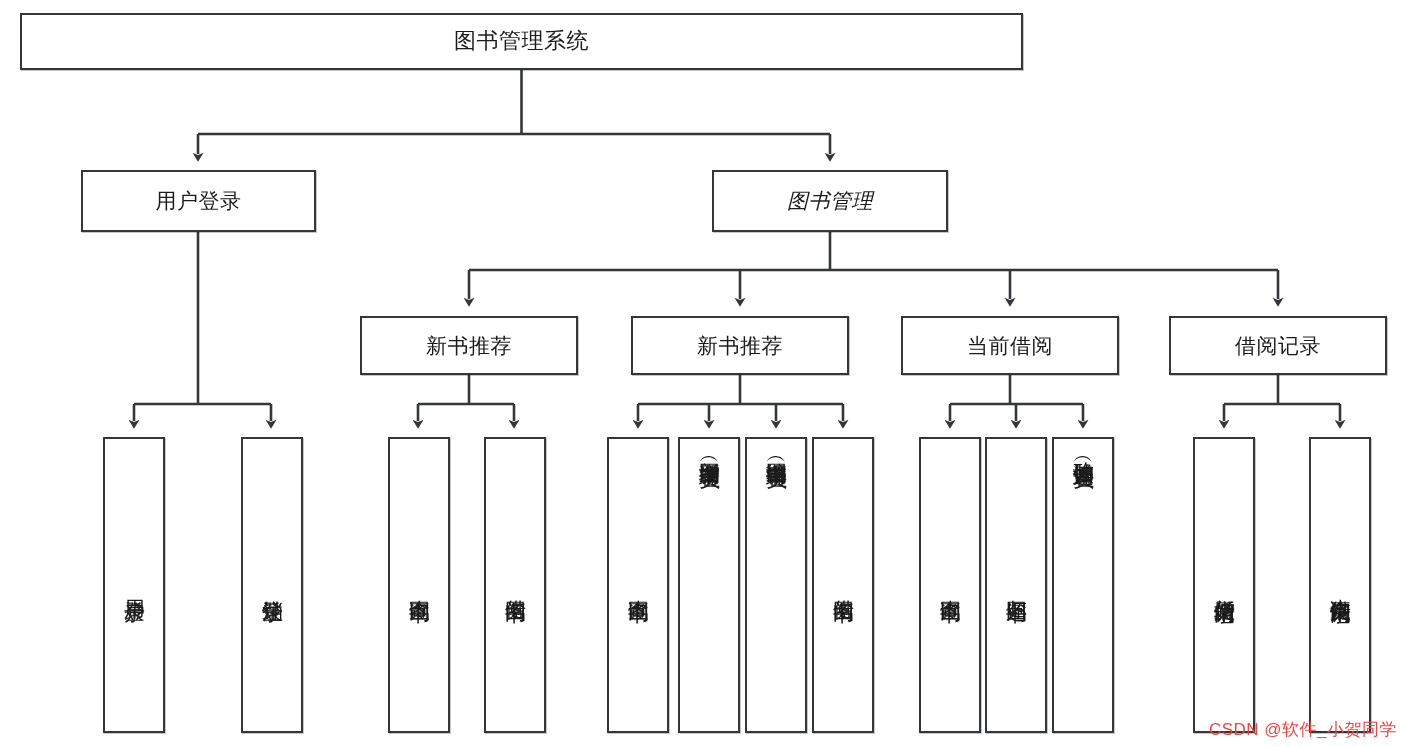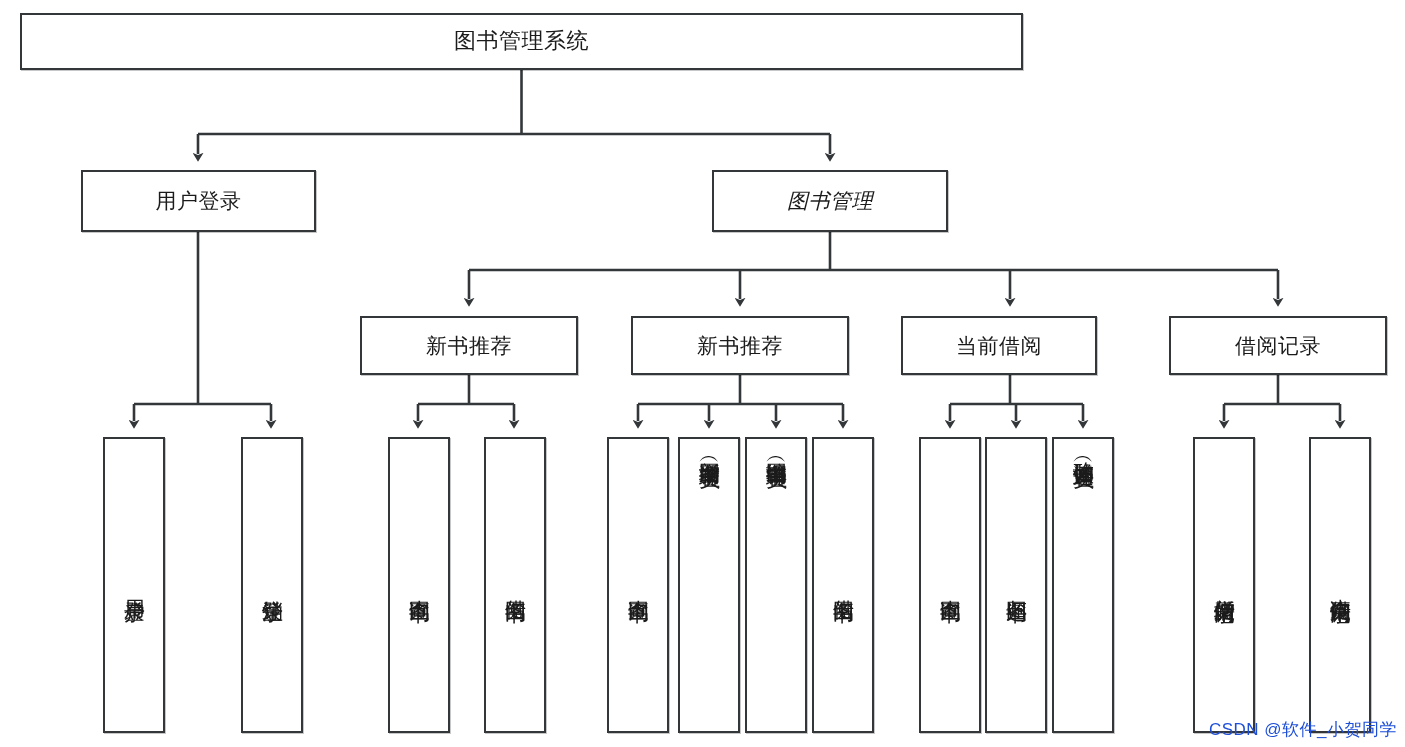--- a/index.html
+++ b/index.html
@@ -71,21 +71,21 @@
   }
   .leaf-inner.top-align {
     align-items: flex-start;
     padding-top: 6px;
   }
   #watermark {
     position: absolute;
     right: 8px;
     bottom: 6px;
     font-size: 17px;
-    color: #1d4ed8;
+    color: #ef4444;
     letter-spacing: 0.5px;
     white-space: nowrap;
     user-select: none;
   }
 </style>
 </head>
 <body>
 
 <div id="diagram-root">
 
@@ -153,21 +153,21 @@
   </div>
 
   <div class="node" style="left:360px; top:316px; width:218px; height:59px;">
     <span class="label-h">新书推荐</span>
   </div>
 
   <div class="node" style="left:631px; top:316px; width:218px; height:59px;">
     <span class="label-h">新书推荐</span>
   </div>
 
-  <div class="node" style="left:901px; top:316px; width:196px; height:59px;">
+  <div class="node" style="left:901px; top:316px; width:218px; height:59px;">
     <span class="label-h">当前借阅</span>
   </div>
 
   <div class="node" style="left:1169px; top:316px; width:218px; height:59px;text-align:right;">
     <span class="label-h">借阅记录</span>
   </div>
 
   <div class="node leaf" style="left:103px; top:437px; width:62px; height:296px;">
     <div class="leaf-inner">
       <span class="label-v">用户登录</span>

